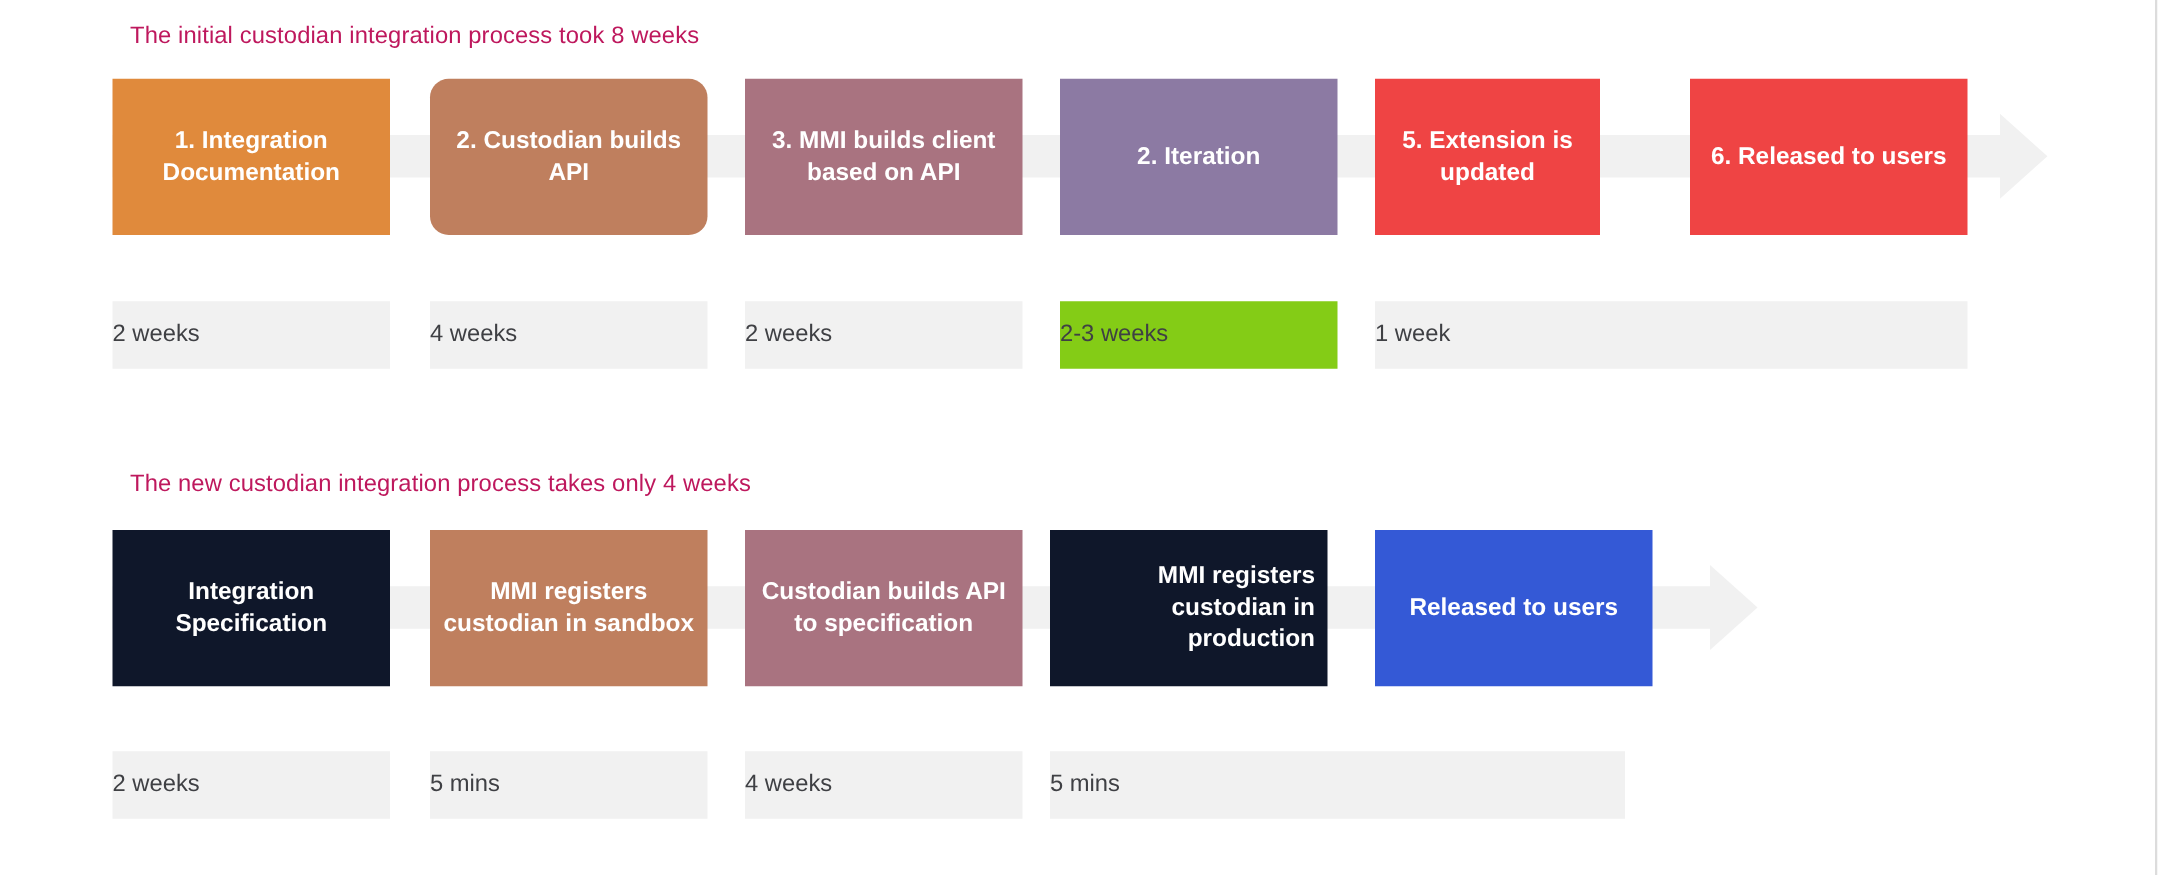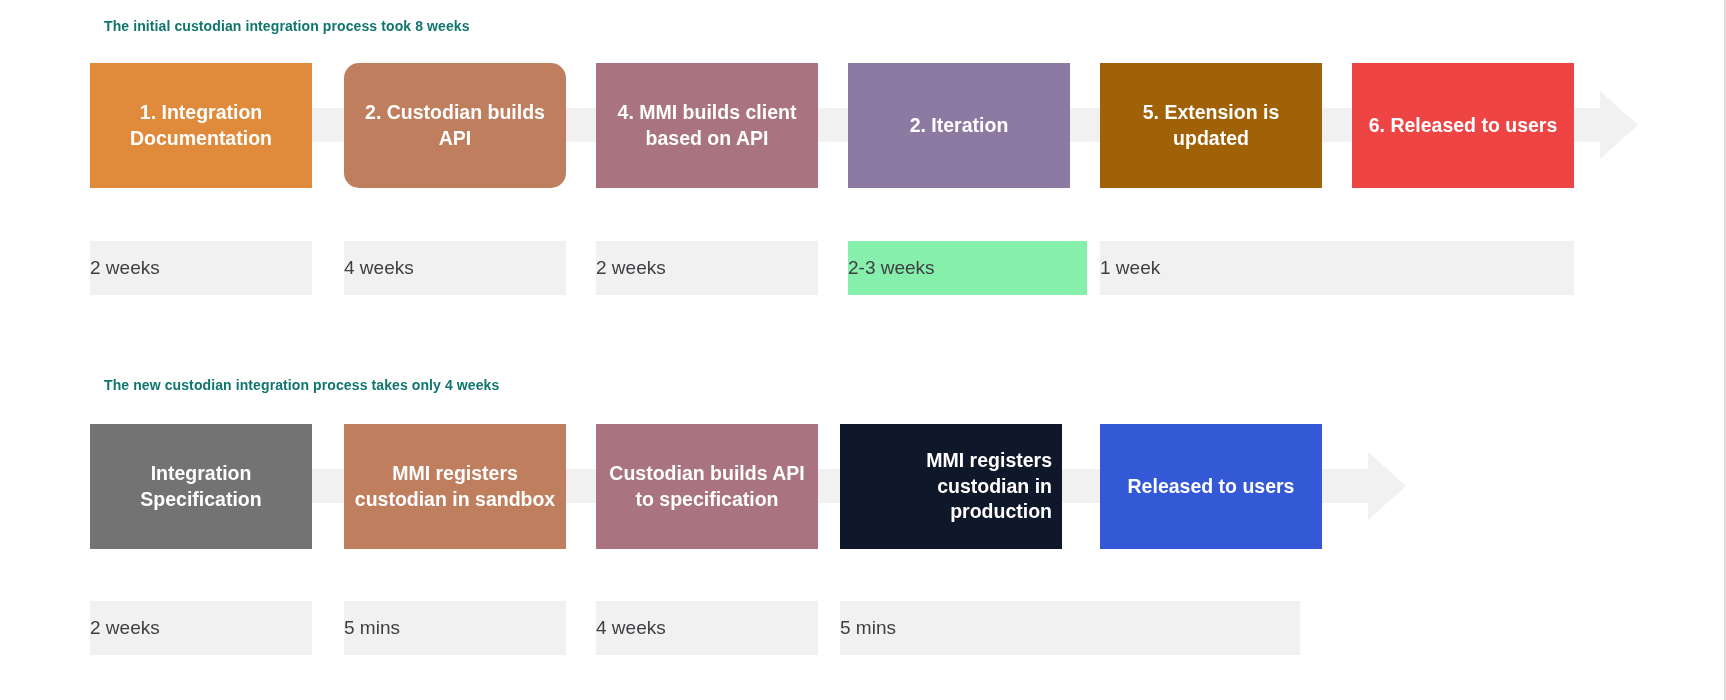--- a/index.html
+++ b/index.html
@@ -25,23 +25,23 @@
     top: 0;
     right: 0;
     width: 2px;
     height: 700px;
     background: #dcdcdc;
   }
 
   .section-title {
     position: absolute;
     left: 104px;
-    font-size: 14px;
-    font-weight: 700;
-    color: #0f766e;
+    font-size: 19px;
+    font-weight: 400;
+    color: #be185d;
     letter-spacing: 0.1px;
     white-space: nowrap;
   }
   #title-1 { top: 18px; }
   #title-2 { top: 377px; text-align: right; }
 
   
   .flow-row { position: absolute; left: 0; top: 0; width: 1726px; }
   #flow-1 { top: 63px;  height: 125px; }
   #flow-2 { top: 424px; height: 125px; }
@@ -111,57 +111,57 @@
   <div class="flow-row" id="flow-1">
     <div class="connector-band" id="band-1"></div>
     <div class="arrow-head" id="arrow-1"></div>
   <div class="step-box" style="left: 90px; width: 222px; background: rgb(224, 138, 60);">
         <span>1. Integration Documentation</span>
       </div>
       <div class="step-box" style="left: 344px; width: 222px; background: rgb(191, 127, 94); border-radius: 15px;">
         <span>2. Custodian builds API</span>
       </div>
       <div class="step-box" style="left: 596px; width: 222px; background: rgb(169, 115, 128);">
-        <span>4. MMI builds client based on API</span>
+        <span>3. MMI builds client based on API</span>
       </div>
       <div class="step-box" style="left: 848px; width: 222px; background: rgb(140, 122, 163);">
         <span>2. Iteration</span>
       </div>
-      <div class="step-box" style="left: 1100px; width: 222px; background: #a16207;">
+      <div class="step-box" style="left: 1100px; width: 180px; background: #ef4444;">
         <span>5. Extension is updated</span>
       </div>
       <div class="step-box" style="left: 1352px; width: 222px; background: #ef4444;">
         <span>6. Released to users</span>
       </div>
     </div>
 
   <div class="dur-row" id="dur-1">
       <div class="dur-chip" style="left: 90px; width: 222px; background: rgb(241, 241, 241); color: rgb(63, 64, 68);">
         <span>2 weeks</span>
       </div>
       <div class="dur-chip" style="left: 344px; width: 222px; background: rgb(241, 241, 241); color: rgb(63, 64, 68);">
         <span>4 weeks</span>
       </div>
       <div class="dur-chip" style="left: 596px; width: 222px; background: rgb(241, 241, 241); color: rgb(63, 64, 68);">
         <span>2 weeks</span>
       </div>
-      <div class="dur-chip" style="left: 848px; width: 239px; background: #86efac; color: rgb(63, 64, 68);">
+      <div class="dur-chip" style="left: 848px; width: 222px; background: #84cc16; color: rgb(63, 64, 68);">
         <span>2-3 weeks</span>
       </div>
       <div class="dur-chip" style="left: 1100px; width: 474px; background: rgb(241, 241, 241); color: rgb(63, 64, 68);">
         <span>1 week</span>
       </div>
     </div>
 
   <div class="section-title" id="title-2">The new custodian integration process takes only 4 weeks</div>
 
   <div class="flow-row" id="flow-2">
     <div class="connector-band" id="band-2"></div>
     <div class="arrow-head" id="arrow-2"></div>
-  <div class="step-box" style="left: 90px; width: 222px; background: #737373;">
+  <div class="step-box" style="left: 90px; width: 222px; background: #0f172a;">
         <span>Integration Specification</span>
       </div>
       <div class="step-box" style="left: 344px; width: 222px; background: rgb(191, 127, 94);">
         <span>MMI registers custodian in sandbox</span>
       </div>
       <div class="step-box" style="left: 596px; width: 222px; background: rgb(169, 115, 128);">
         <span>Custodian builds API to specification</span>
       </div>
       <div class="step-box" style="left: 840px; width: 222px; background: #0f172a; text-align: right;">
         <span>MMI registers custodian in production</span>

